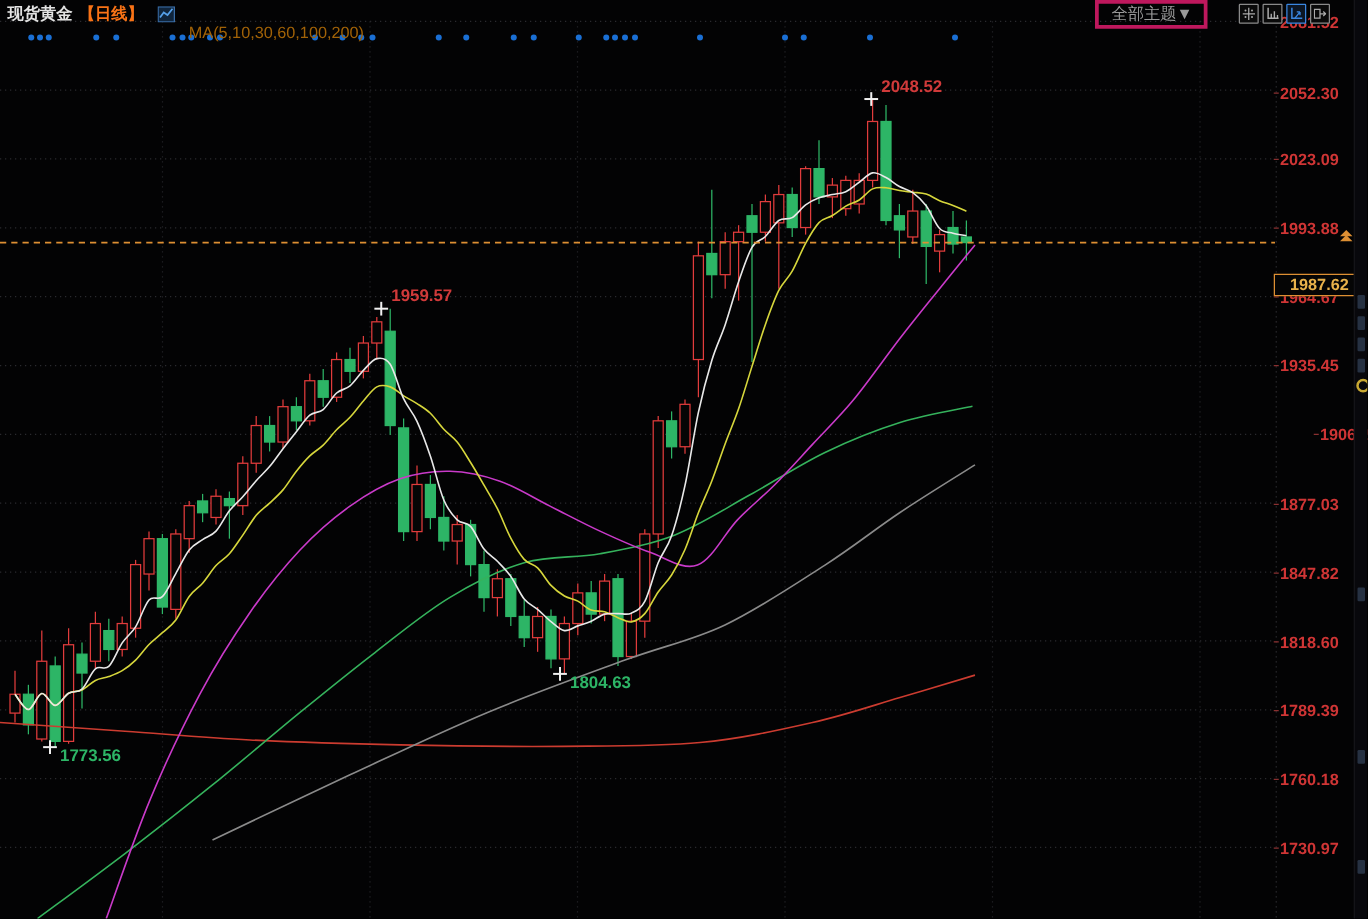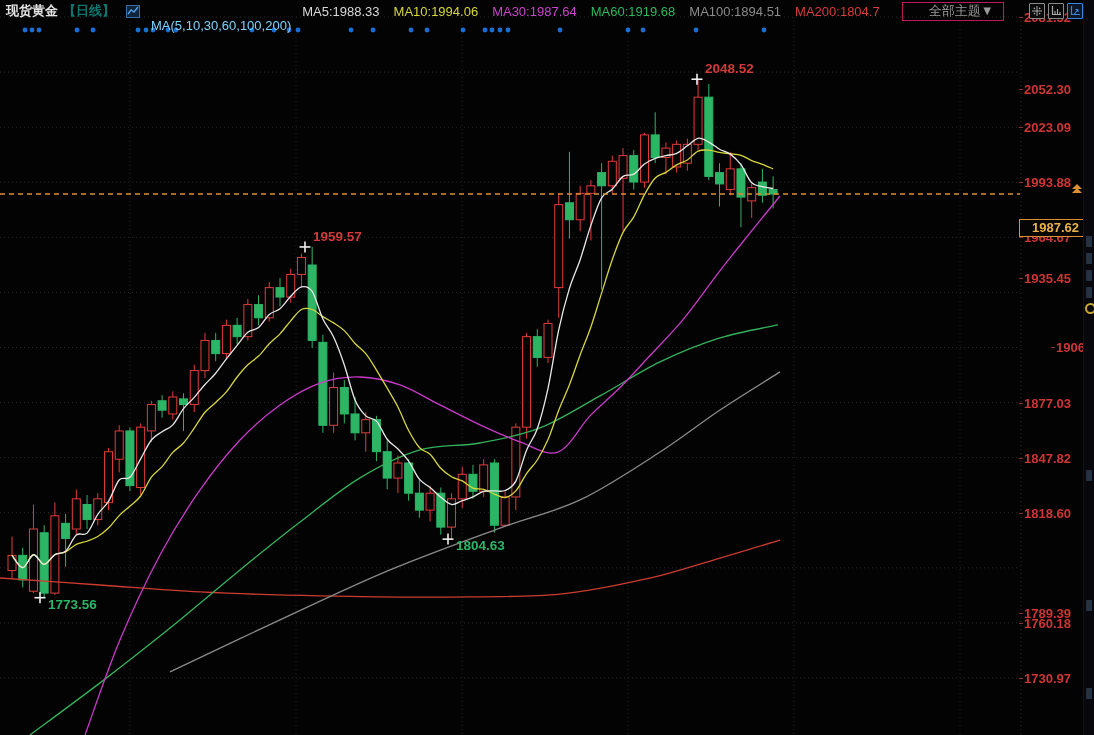--- a/index.html
+++ b/index.html
@@ -2,27 +2,27 @@
 <html><head>
 <meta charset="utf-8">
 <style>
   html,body{margin:0;padding:0;background:#000;}
   .stage{position:relative;width:1094px;height:735px;background:#030304;overflow:hidden;
          font-family:"Liberation Sans",sans-serif;-webkit-font-smoothing:antialiased;}
   
   .topbar{position:absolute;top:0;left:0;right:0;height:22px;display:flex;align-items:center;
           gap:11px;padding-left:6px;z-index:5;font-size:13px;white-space:nowrap;}
   .title{color:#e2e2e2;font-weight:bold;}
-  .period{color:#0f766e;font-weight:bold;margin-left:-6px;}
+  .period{color:#f97316;font-weight:bold;margin-left:-6px;}
   .chart-ico{display:inline-flex;align-items:center;}
-  .ma-caption{color:#7dd3fc;margin-top:28px;}
+  .ma-caption{color:#a16207;margin-top:28px;}
   #ma-values{display:inline-flex;gap:14px;}
   .spacer{flex:1;}
-  .dropdown{border:1px solid #be185d;color:#9a9a9a;font-size:13px;line-height:15px;
-            padding:0 9px 1px 26px;height:16px;cursor:pointer;}
+  .dropdown{border:3px solid #be185d;color:#9a9a9a;font-size:13px;line-height:15px;
+            padding:0 9px 1px 10px;height:16px;cursor:pointer;}
   .iconbtns{display:inline-flex;gap:3px;margin-left:14px;margin-right:30px;}
   .icobtn{width:14px;height:14px;border:1px solid #8a8a8a;border-radius:1px;display:flex;
           align-items:center;justify-content:center;background:#0a0a0a;cursor:pointer;}
   .icobtn.active{border-color:#3a86e0;background:#0c1624;}
   
   .axis-label{position:absolute;left:1024px;color:#cf3535;font-size:13px;font-weight:bold;
               letter-spacing:0;line-height:15px;}
   .axis-label .tick{position:absolute;left:-5px;top:7px;width:4px;height:1px;background:#8a3030;}
   .price-box{position:absolute;left:1019px;width:71px;height:16px;border:1.5px solid #dd8f33;
              background:#050505;color:#e9b24b;font-size:13px;font-weight:bold;text-align:center;
@@ -45,28 +45,20 @@
   <div class="topbar">
     <span class="title">现货黄金</span>
     <span class="period">【日线】</span>
     <span class="chart-ico">
       <svg width="14" height="13" viewBox="0 0 14 13">
         <rect x="0.5" y="0.5" width="13" height="12" fill="#10253c" stroke="#3a6ea8" stroke-width="1"></rect>
         <path d="M2 9 L5 5 L8 7 L12 2" stroke="#55a0e8" stroke-width="1.4" fill="none"></path>
       </svg>
     </span>
     <span class="ma-caption">MA(5,10,30,60,100,200)</span>
-    <span id="ma-values">
-        <span style="color: rgb(216, 216, 216);">MA5:1988.33</span>
-        <span style="color: rgb(214, 214, 60);">MA10:1994.06</span>
-        <span style="color: rgb(204, 68, 204);">MA30:1987.64</span>
-        <span style="color: rgb(46, 184, 92);">MA60:1919.68</span>
-        <span style="color: rgb(140, 140, 140);">MA100:1894.51</span>
-        <span style="color: rgb(216, 60, 60);">MA200:1804.7</span>
-      </span>
     <div class="spacer"></div>
     <div class="dropdown">全部主题▼</div>
     <div class="iconbtns" id="iconbtns">
         <div class="icobtn">
           <svg width="10" height="10" viewBox="0 0 10 10">
             <path d="M5 0v10M0 5h10" stroke="#aaa" stroke-width="1"></path>
             <circle cx="2.4" cy="2.4" r=".8" fill="#aaa"></circle>
             <circle cx="7.6" cy="2.4" r=".8" fill="#aaa"></circle>
             <circle cx="2.4" cy="7.6" r=".8" fill="#aaa"></circle>
             <circle cx="7.6" cy="7.6" r=".8" fill="#aaa"></circle>
@@ -312,30 +304,30 @@
         <line x1="448" x2="448" y1="533.6191783635738" y2="544.6191783635738" stroke="#f0f0f0" stroke-width="1.6"></line>
         <text x="456" y="550.1191783635738" fill="#2db566" font-size="13.5" font-weight="bold">1804.63</text>
         <line x1="34.5" x2="45.5" y1="597.7064977747348" y2="597.7064977747348" stroke="#f0f0f0" stroke-width="1.6"></line>
         <line x1="40" x2="40" y1="592.2064977747348" y2="603.2064977747348" stroke="#f0f0f0" stroke-width="1.6"></line>
         <text x="48" y="608.7064977747348" fill="#2db566" font-size="13.5" font-weight="bold">1773.56</text>
       </g>
     </svg>
 
   <div id="axis-labels">
       <div class="axis-label" style="top: 10px;"><span class="tick"></span>2081.52</div>
-      <div class="axis-label" style="top: 82px;"><span class="tick"></span>2052.30</div>
+      <div class="axis-label" style="top: 67px;"><span class="tick"></span>2052.30</div>
       <div class="axis-label" style="top: 120.16px;"><span class="tick"></span>2023.09</div>
       <div class="axis-label" style="top: 175.24px;"><span class="tick"></span>1993.88</div>
       <div class="axis-label" style="top: 230.32px;"><span class="tick"></span>1964.67</div>
-      <div class="axis-label" style="top: 271px;"><span class="tick"></span>1935.45</div>
+      <div class="axis-label" style="top: 285px;"><span class="tick"></span>1935.45</div>
       <div class="axis-label" style="top: 340.48px; margin-left: 32px;"><span class="tick"></span>1906.24</div>
       <div class="axis-label" style="top: 395.56px;"><span class="tick"></span>1877.03</div>
       <div class="axis-label" style="top: 450.64px; text-align: right;"><span class="tick"></span>1847.82</div>
       <div class="axis-label" style="top: 505.72px;"><span class="tick"></span>1818.60</div>
-      <div class="axis-label" style="top: 560.8px; margin-top: 45px;"><span class="tick"></span>1789.39</div>
+      <div class="axis-label" style="top: 560.8px;"><span class="tick"></span>1789.39</div>
       <div class="axis-label" style="top: 615.88px;"><span class="tick"></span>1760.18</div>
       <div class="axis-label" style="top: 670.96px;"><span class="tick"></span>1730.97</div>
     </div>
 
   <div class="price-box" id="price-box" style="top: 181px; margin-top: 38px;">1987.62</div>
   <div class="price-arrow" id="price-arrow" style="top: 184.063px;">
     <div></div>
       <div></div>
   </div>
 

